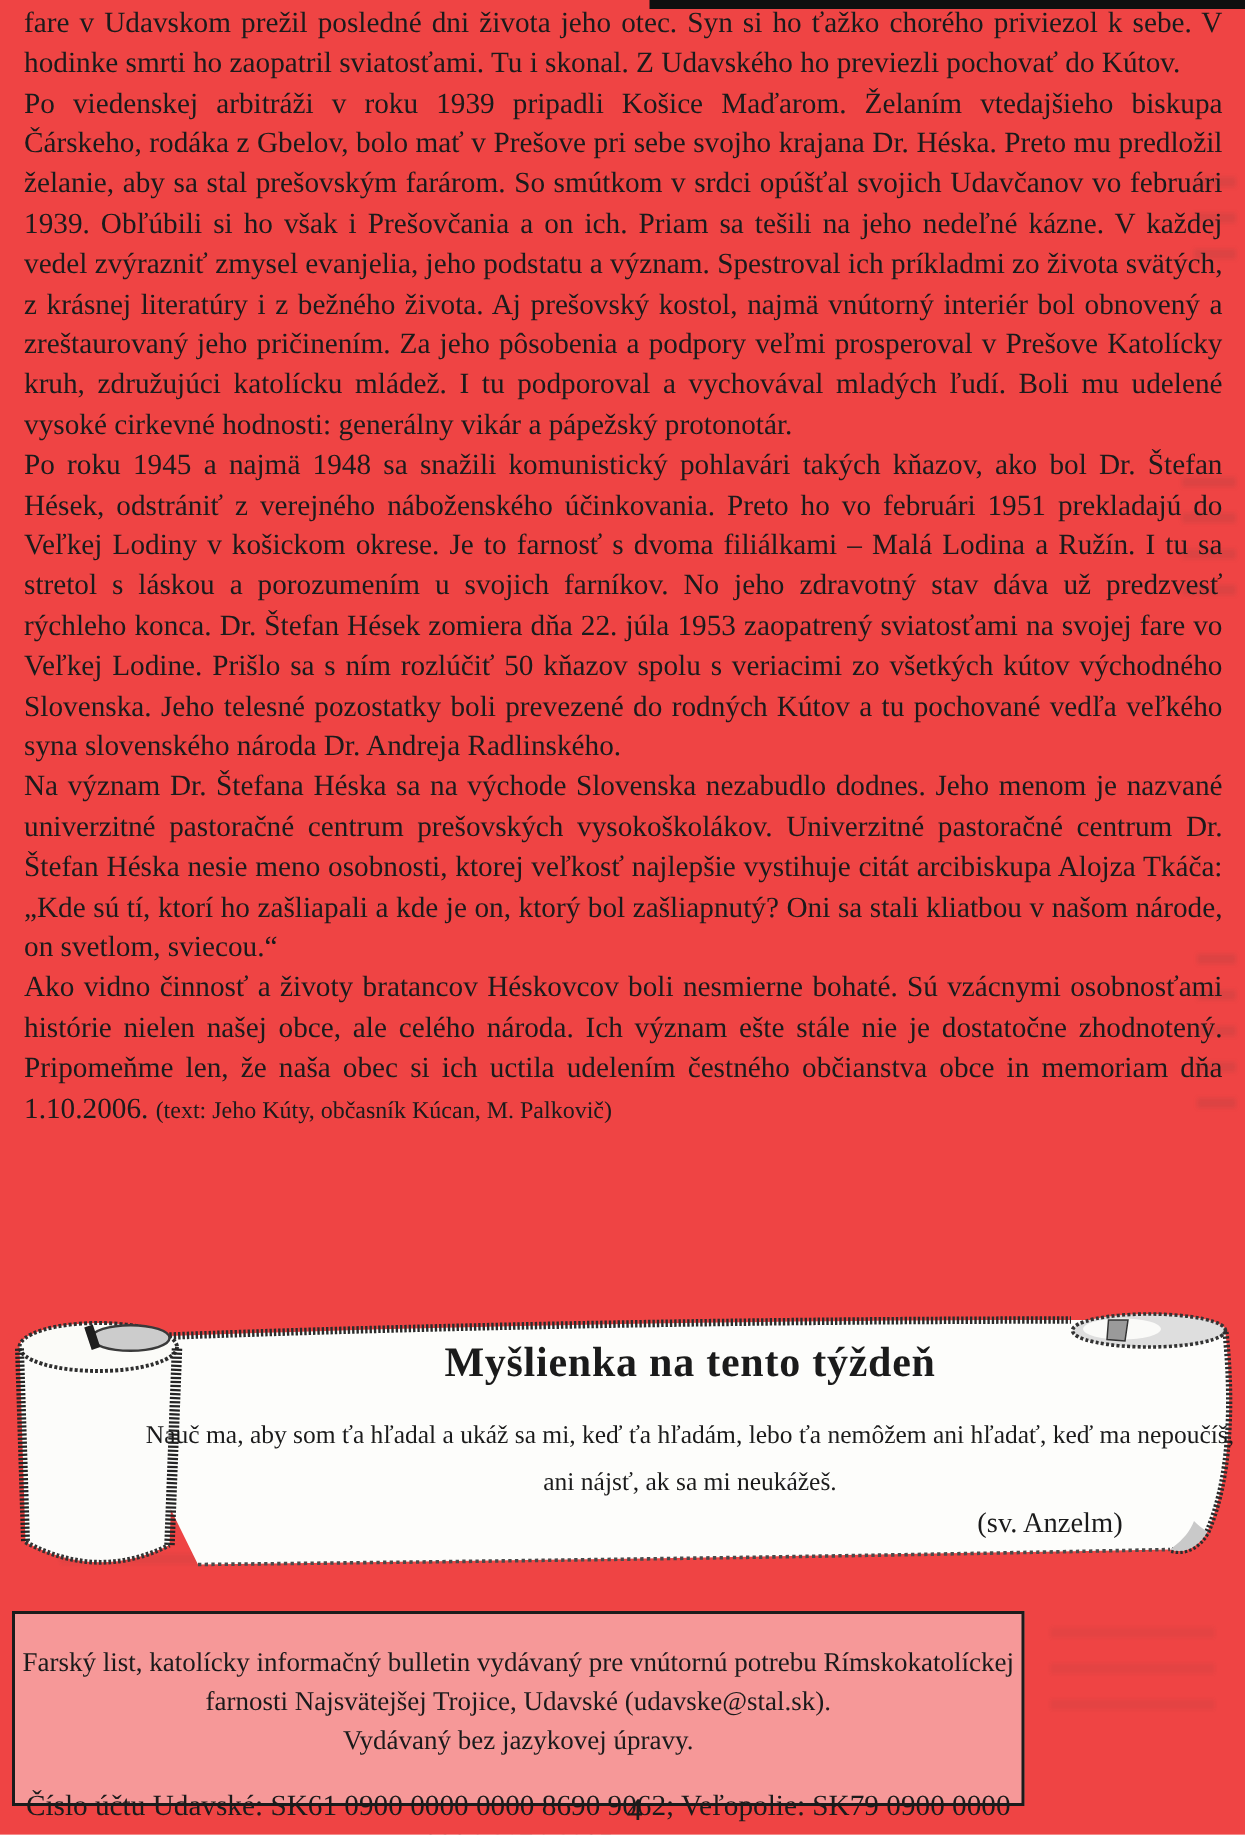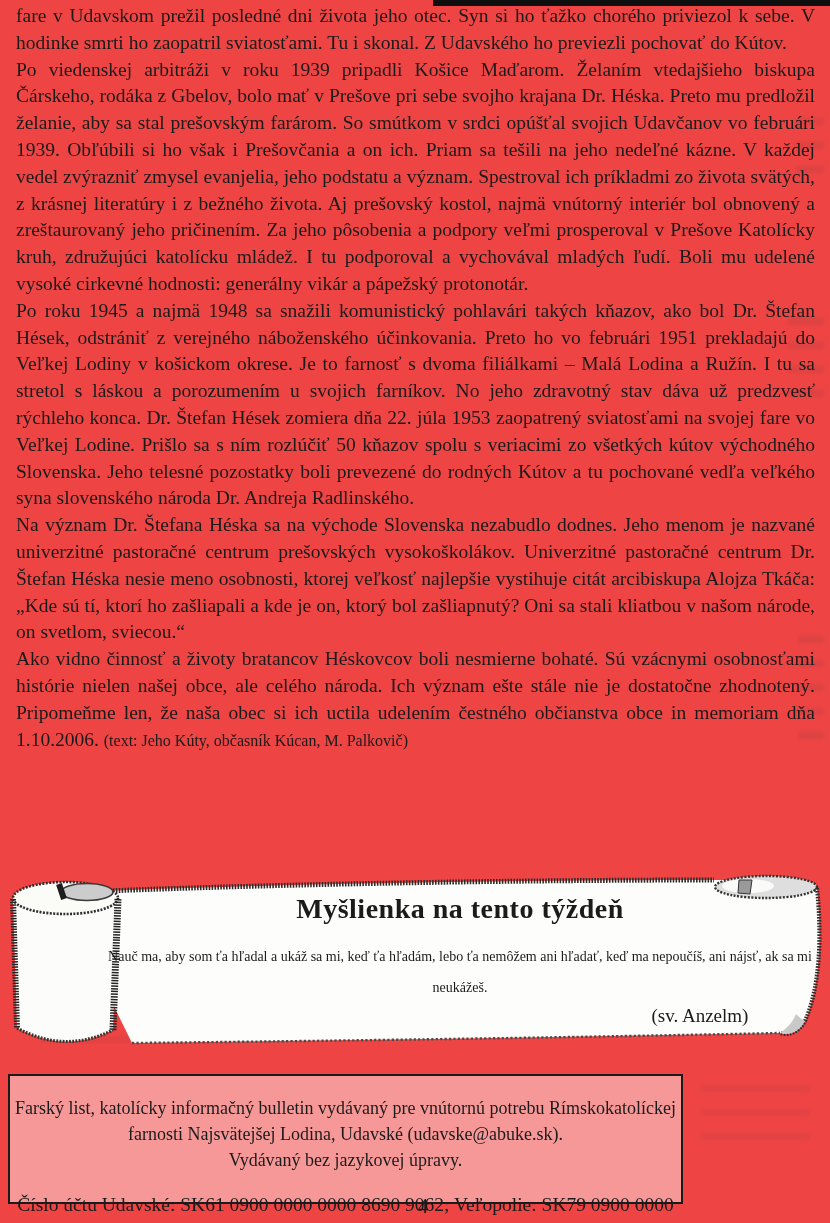--- a/index.html
+++ b/index.html
@@ -34,21 +34,21 @@
   .banner{
     position:absolute;top:872px;left:0;width:830px;height:185px;
   }
   .banner svg{position:absolute;top:0;left:0;}
   .banner-title{
     position:absolute;left:160px;top:21px;width:600px;
     text-align:center;font-size:28px;font-weight:bold;letter-spacing:.5px;
   }
   .banner-quote{
     position:absolute;left:95px;top:69px;width:730px;
-    text-align:center;font-size:14px;line-height:31px;
+    text-align:center;font-size:17px;line-height:31px;
   }
   .banner-attribution{
     position:absolute;left:610px;top:133px;width:180px;
     text-align:center;font-size:19px;
   }
   
   .footer-box{
     position:absolute;top:1074px;left:8px;width:675px;height:130px;
     box-sizing:border-box;
     border:2.5px solid #1b1b1b;
@@ -113,20 +113,20 @@
         <path d="M 17 156 Q 65 182 113 158" fill="none" stroke="#333" stroke-width="3.2" stroke-dasharray="1.8 1.4"></path>
       </g>
     </svg>
     <div class="banner-title">Myšlienka na tento týždeň</div>
     <div class="banner-quote">Nauč ma, aby som ťa hľadal a ukáž sa mi, keď ťa hľadám, lebo ťa nemôžem ani hľadať, keď ma nepoučíš, ani nájsť, ak sa mi neukážeš.</div>
     <div class="banner-attribution">(sv. Anzelm)</div>
   </div>
 
   <div class="footer-box">
     <div class="footer-line">Farský list, katolícky informačný bulletin vydávaný pre vnútornú potrebu Rímskokatolíckej</div>
-    <div class="footer-line">farnosti Najsvätejšej Lodina, Udavské (udavske@abuke.sk).</div>
+    <div class="footer-line">farnosti Najsvätejšej Trojice, Udavské (udavske@stal.sk).</div>
     <div class="footer-line">Vydávaný bez jazykovej úpravy.</div>
     <div class="footer-line account">Číslo účtu Udavské: SK61 0900 0000 0000 8690 9062; Veľopolie: SK79 0900 0000 0004 6174 6905</div>
   </div>
 
   <div class="page-number">4</div>
 
 </div>
 
 </body></html>

